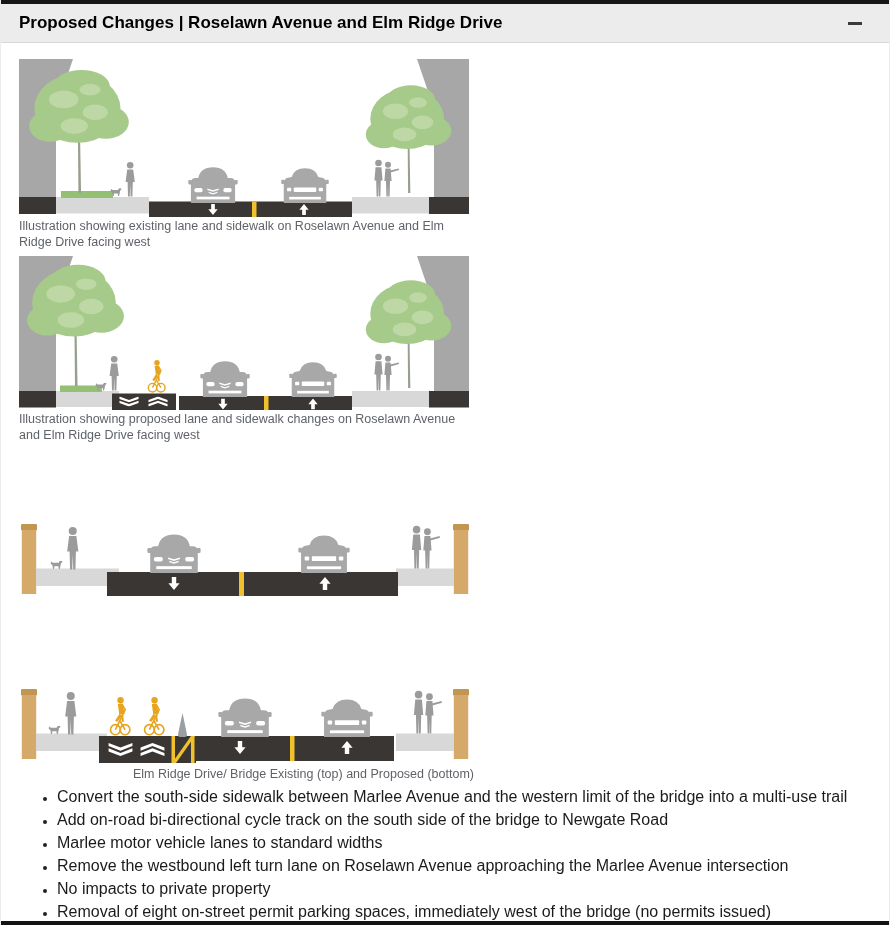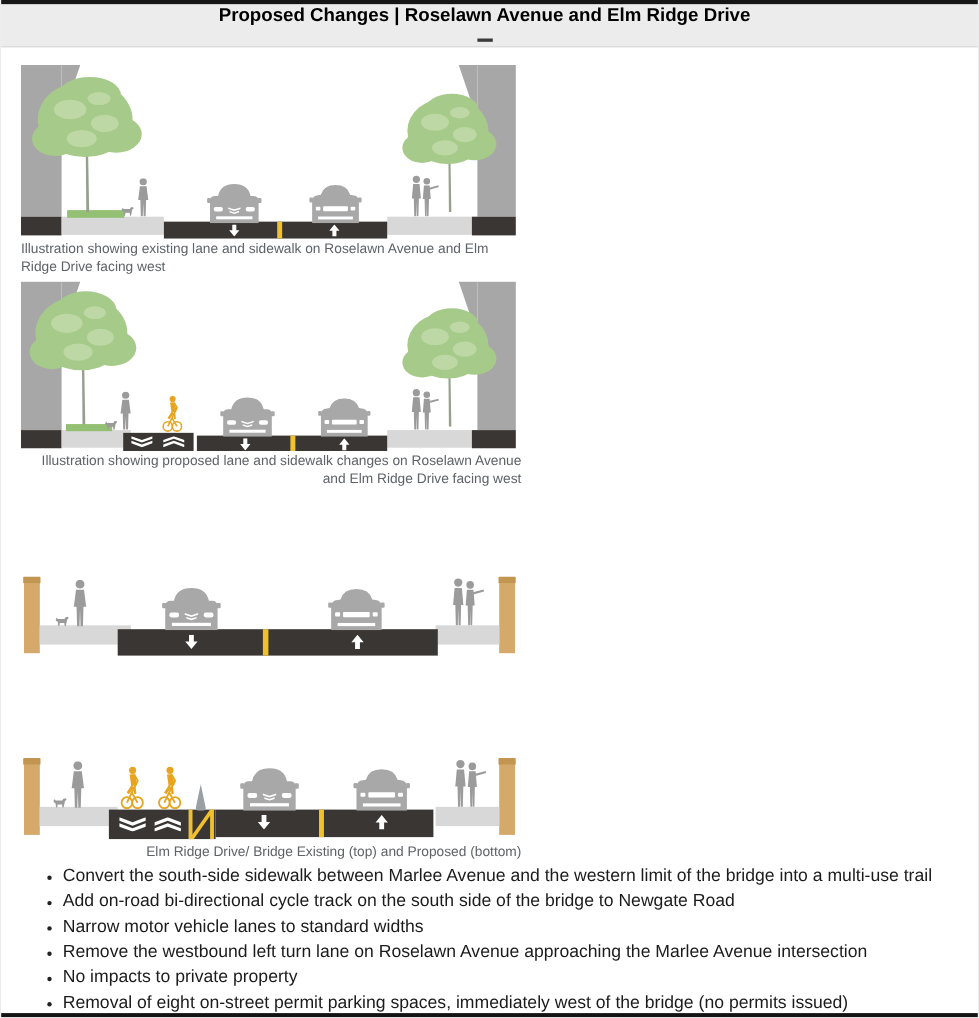--- a/index.html
+++ b/index.html
@@ -2,29 +2,29 @@
 <html><head>
 <meta charset="utf-8">
 <style>
   * { margin:0; padding:0; box-sizing:border-box; }
   html,body { background:#fff; }
   body { font-family:"Liberation Sans", sans-serif; }
   .page { width:890px; height:925px; position:relative; overflow:hidden; background:#fff;
           border-left:1px solid #ececec; border-right:1px solid #ececec; }
   .topbar { height:4px; background:#161616; }
   .section-header { height:39px; background:#ececec; border-bottom:1px solid #d8d8d8;
-          display:flex; align-items:center; justify-content:space-between; padding:0 27px 0 18px;flex-direction:column; }
+          display:flex; align-items:center; justify-content:space-between; padding:0 27px 0 18px; }
   .section-title { font-size:17px; font-weight:bold; color:#000; }
   .collapse-btn { background:none; border:none; cursor:pointer; padding:4px 0; }
   .collapse-btn .dash { display:block; width:14px; height:3px; background:#3a3a3a; }
   .content { padding:16px 18px 0 18px; }
   figure { margin:0; }
   svg.illus { display:block; }
   .fig-caption { color:#5f6368; font-size:12.5px; line-height:15.5px; max-width:455px; margin-top:2px; }
-  .fig-proposed-street { margin-top:6px;text-align:right; }
+  .fig-proposed-street { margin-top:6px; }
   .fig-bridge-existing { margin-top:75px; }
   .fig-bridge-proposed { margin-top:85px; }
   .fig-bridge-proposed .fig-caption { margin-top:4px;text-align:right; }
   .bullets { margin-top:2px; padding-left:38px; list-style:disc; }
   .bullets li { font-size:16px; color:#1b1b1b; line-height:23px; }
   .bullets li::marker { color:#222; font-size:12px; }
   .bottombar { position:absolute; left:0; right:0; bottom:0; height:4px; background:#131313; }
 </style>
 </head>
 <body>
@@ -232,21 +232,21 @@
         <use href="#sym-arr-down" x="215" y="58" width="12" height="13"></use>
         <use href="#sym-arr-up" x="322" y="58" width="12" height="13"></use>
         <use href="#sym-couple" x="391" y="7" width="32" height="44" fill="#9b9b9b"></use>
       </svg>
       <figcaption class="fig-caption">Elm Ridge Drive/ Bridge Existing (top) and Proposed (bottom)</figcaption>
     </figure>
 
     <ul class="bullets">
       <li>Convert the south-side sidewalk between Marlee Avenue and the western limit of the bridge into a multi-use trail</li>
       <li>Add on-road bi-directional cycle track on the south side of the bridge to Newgate Road</li>
-      <li>Narrow motor vehicle lanes to standard widths</li>
+      <li>Marlee motor vehicle lanes to standard widths</li>
       <li>Remove the westbound left turn lane on Roselawn Avenue approaching the Marlee Avenue intersection</li>
       <li>No impacts to private property</li>
       <li>Removal of eight on-street permit parking spaces, immediately west of the bridge (no permits issued)</li>
     </ul>
   </div>
 
   <div class="bottombar"></div>
 </div>
 
 </body></html>

